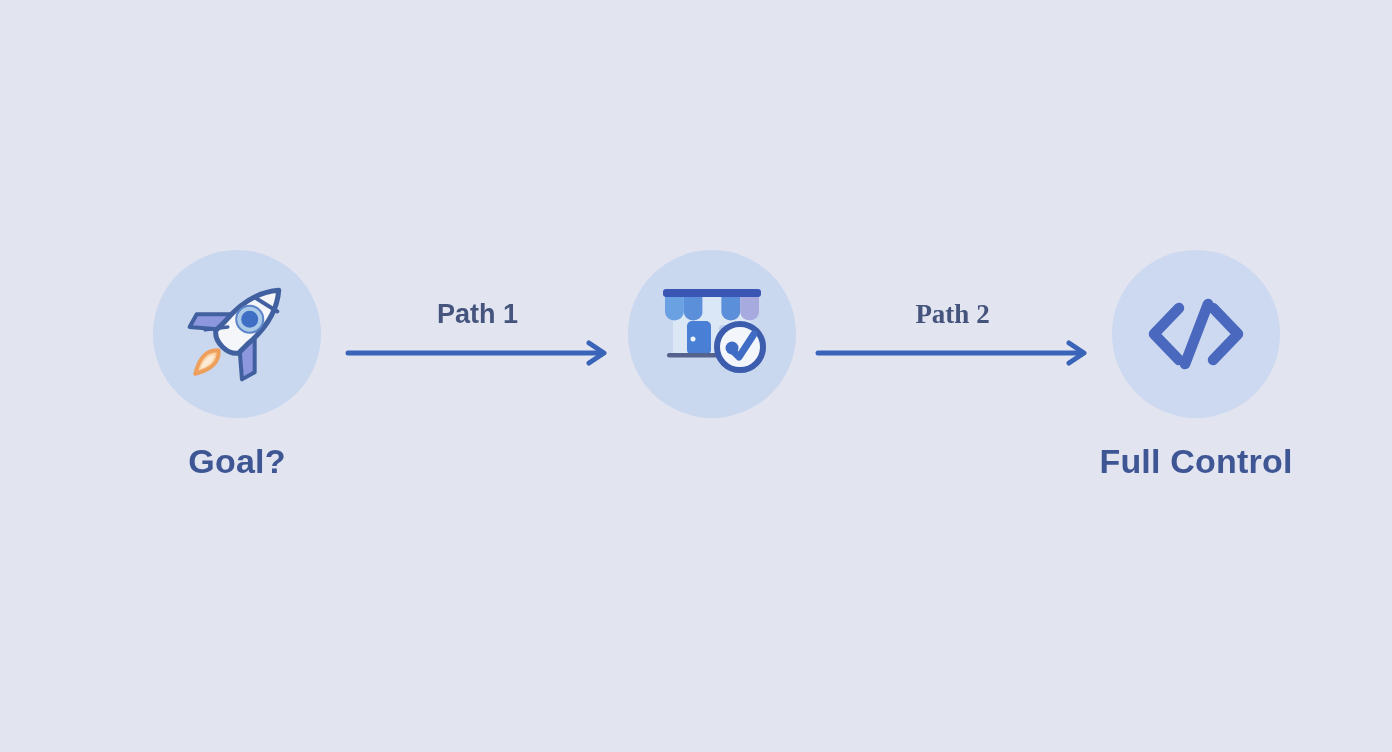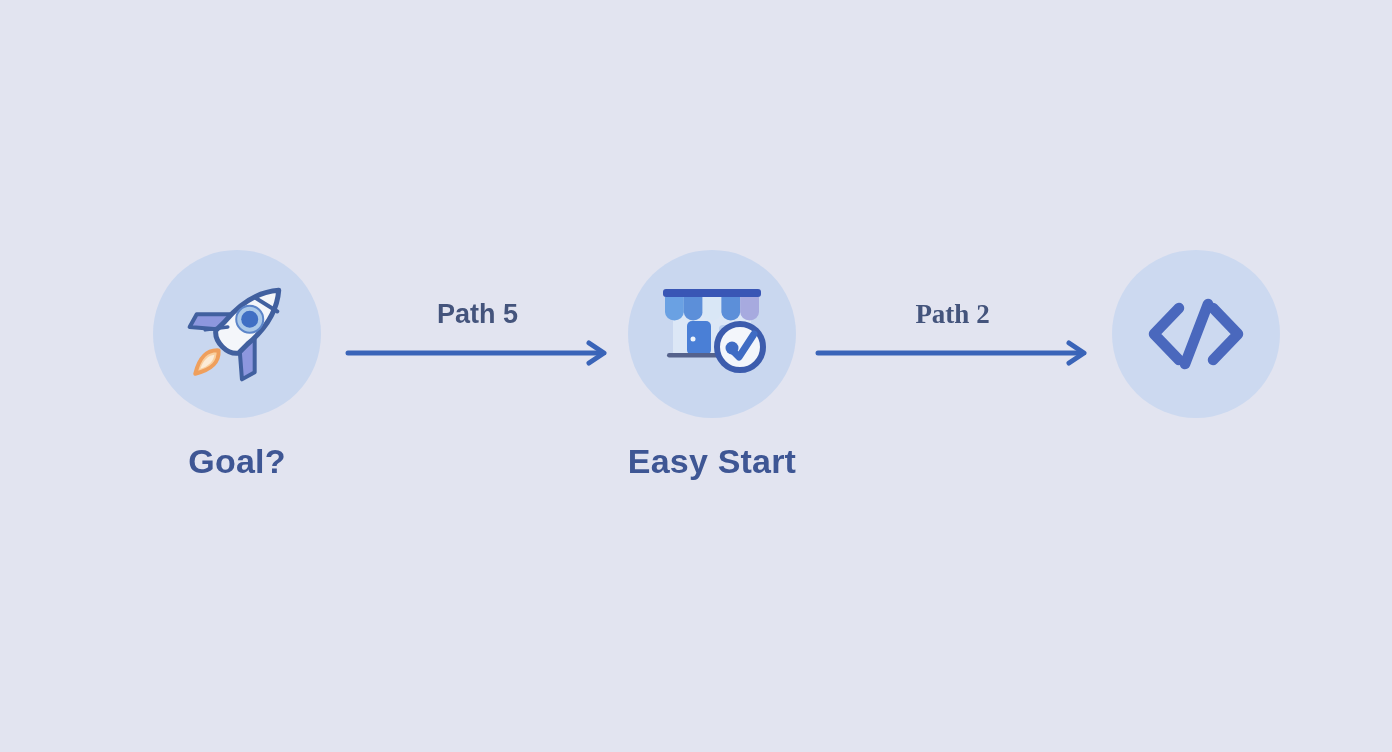--- a/index.html
+++ b/index.html
@@ -75,21 +75,21 @@
         <circle cx="75" cy="55" r="8.5" fill="#3f6fc4"></circle>
 
         <path d="M65,76 L51,94" fill="none" stroke="#41609f" stroke-width="3.5" stroke-linecap="round"></path>
       </g>
     </svg>
   </div>
   <div class="node-label">Goal?</div>
 </div>
 
 <div class="edge" style="left:345px;width:265px;">
-  <div class="edge-label">Path 5</div>
+  <div class="edge-label">Path 1</div>
   <svg width="265" height="28" viewBox="0 0 265 28">
     <line x1="3" y1="14" x2="257" y2="14" stroke="#3a64b8" stroke-width="5" stroke-linecap="round"></line>
     <polyline points="244,4 259,14 244,24" fill="none" stroke="#3a64b8" stroke-width="5" stroke-linecap="round" stroke-linejoin="round"></polyline>
   </svg>
 </div>
 
 <div class="node" style="left:562px;">
   <div class="node-circle">
     <svg class="icon-svg" width="150" height="150" viewBox="0 0 150 150">
 
@@ -110,32 +110,32 @@
 
       <rect x="30" y="94" width="72" height="4.5" rx="2.2" fill="#55628c"></rect>
 
       <g>
         <circle cx="103" cy="88" r="23" fill="#f3f6fb" stroke="#3c5cad" stroke-width="6"></circle>
         <circle cx="95" cy="89" r="6.5" fill="#3f6cc4"></circle>
         <path d="M93,89 L102,98 L117,75" fill="none" stroke="#3f6cc4" stroke-width="7" stroke-linecap="round" stroke-linejoin="round"></path>
       </g>
     </svg>
   </div>
-  <div class="node-label">Easy Start</div>
 </div>
 
 <div class="edge" style="left:815px;width:275px;font-family:Liberation Serif, serif;">
   <div class="edge-label">Path 2</div>
   <svg width="275" height="28" viewBox="0 0 275 28">
     <line x1="3" y1="14" x2="267" y2="14" stroke="#3a64b8" stroke-width="5" stroke-linecap="round"></line>
     <polyline points="254,4 269,14 254,24" fill="none" stroke="#3a64b8" stroke-width="5" stroke-linecap="round" stroke-linejoin="round"></polyline>
   </svg>
 </div>
 
 <div class="node" style="left:1046px;">
   <div class="node-circle" style="background:#ccd9f0;">
     <svg class="icon-svg" width="150" height="150" viewBox="0 0 150 150">
       <path d="M58,49 L33,75 L58,101" fill="none" stroke="#4a68bd" stroke-width="10.5" stroke-linecap="round" stroke-linejoin="round"></path>
       <path d="M87,45 L64,105" fill="none" stroke="#4a68bd" stroke-width="10.5" stroke-linecap="round"></path>
       <path d="M92,49 L117,75 L92,101" fill="none" stroke="#4a68bd" stroke-width="10.5" stroke-linecap="round" stroke-linejoin="round"></path>
     </svg>
   </div>
+  <div class="node-label">Full Control</div>
 </div>
 
 </body></html>

